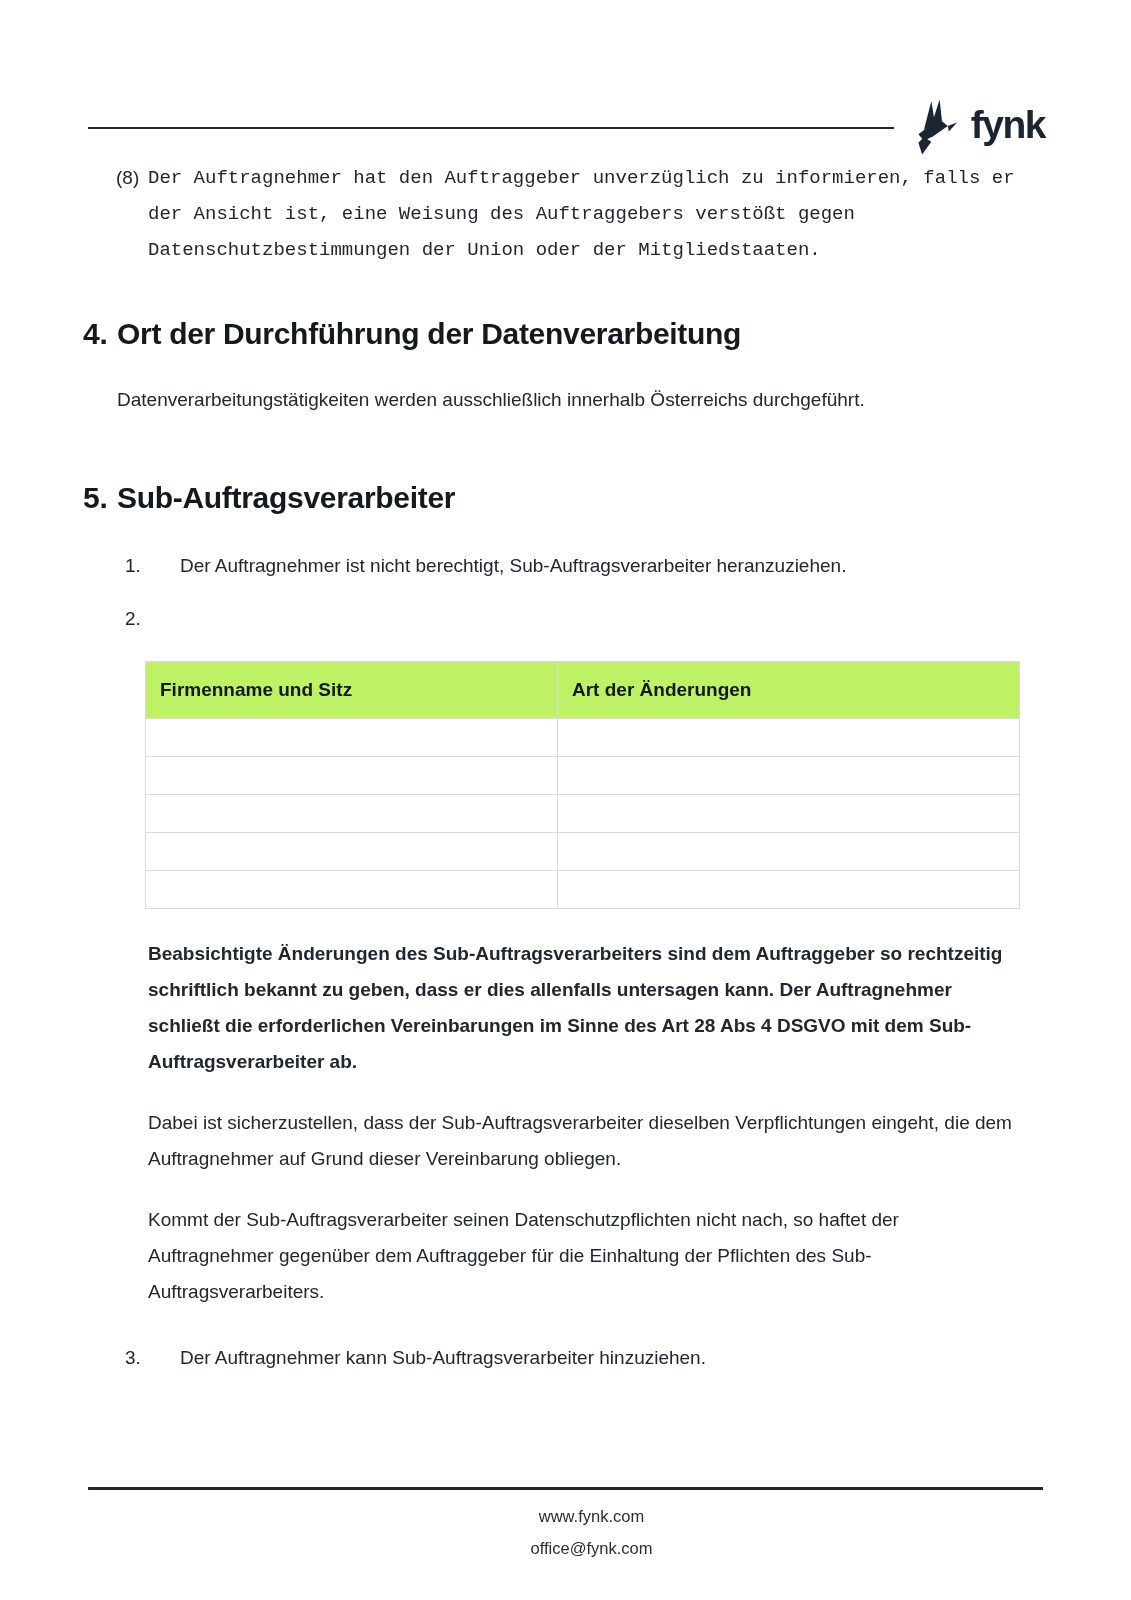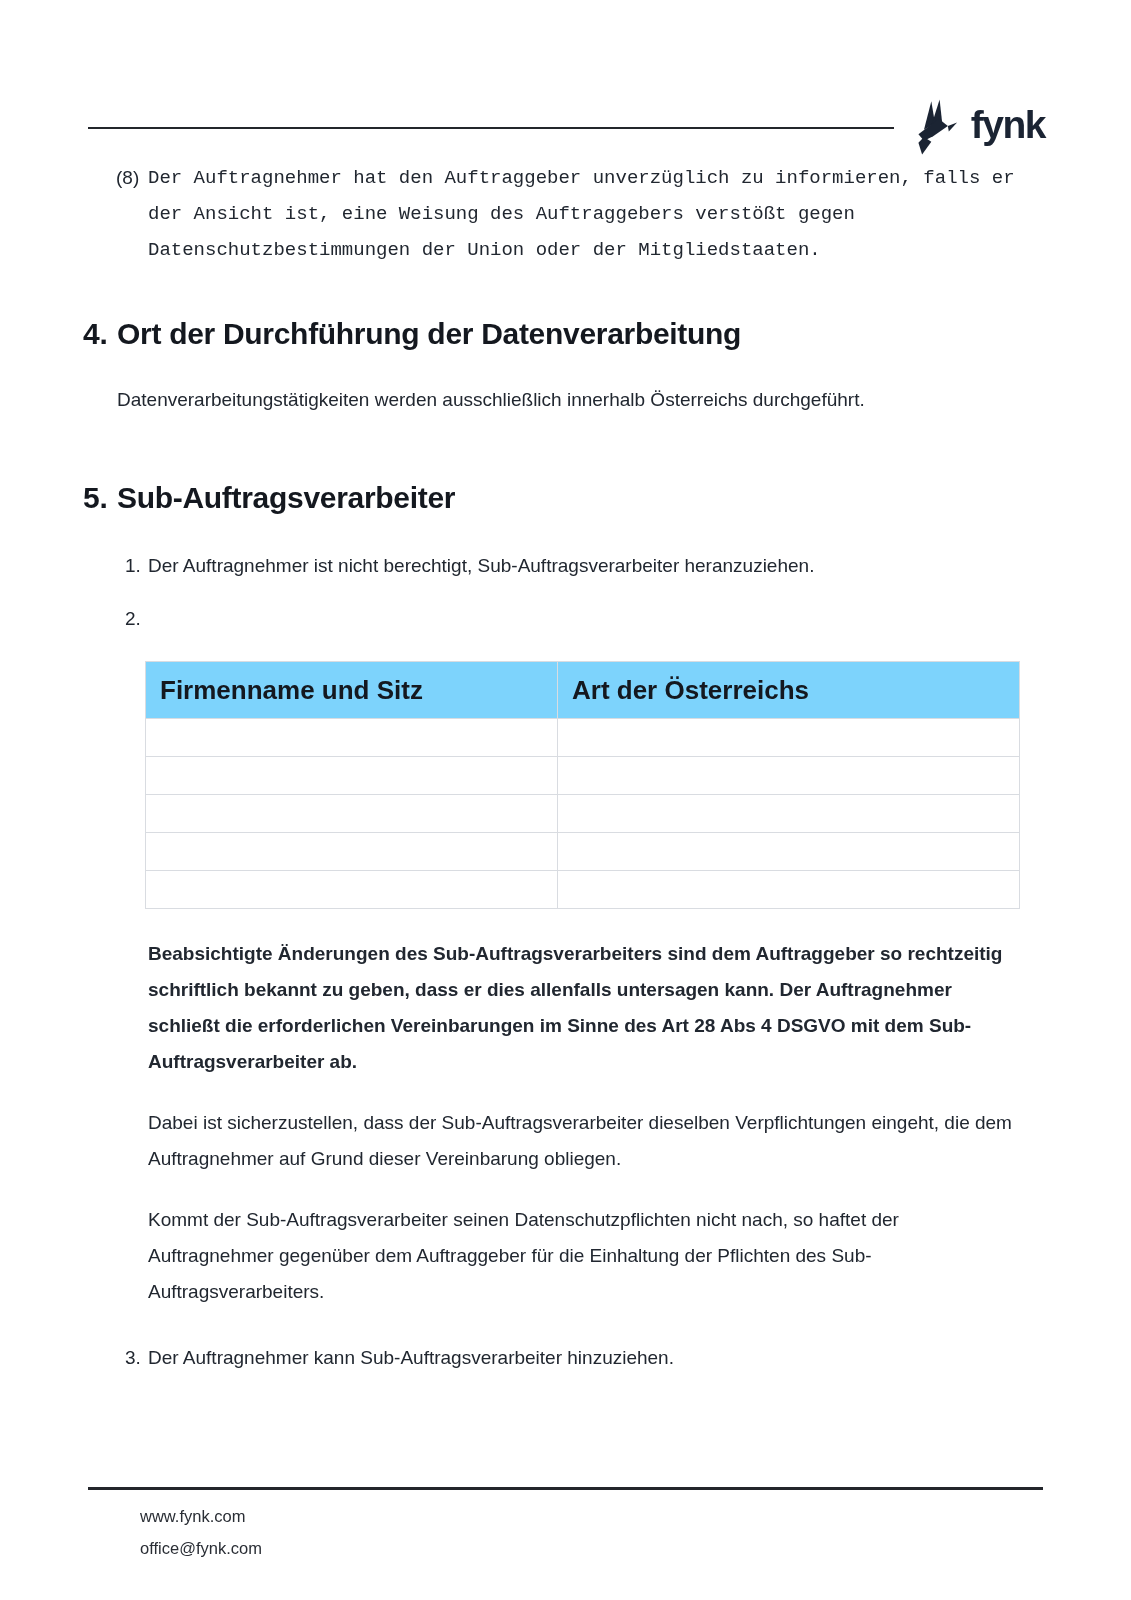--- a/index.html
+++ b/index.html
@@ -72,35 +72,35 @@
     width: 905px;
   }
 
   .ol { margin-top: 32px; }
   .li {
     display: flex;
     margin-left: 125px;
     margin-bottom: 17px;
   }
   .li-marker { flex: 0 0 23px; }
-  .li-text { width: 867px; }
+  .li-text { width: 867px; margin-left: 32px; }
 
   
   table.sub-table {
     border-collapse: collapse;
     margin: 24px 0 0 145px;
     width: 875px;
     table-layout: fixed;
   }
   table.sub-table th, table.sub-table td {
     border: 1px solid #d9dce1;
   }
   table.sub-table th {
-    background: #7dd3fc;
-    font-size: 26px;
+    background: #bef264;
+    font-size: 19px;
     font-weight: 700;
     color: #14181f;
     text-align: left;
     padding: 10px 14px;
     height: 46px;
   }
   table.sub-table th:first-child, table.sub-table td:first-child { width: 412px; }
   table.sub-table td { height: 38px; background: #ffffff; }
 
   .indent-para {
@@ -116,20 +116,21 @@
     left: 88px;
     right: 88px;
     top: 1487px;
   }
   .footer-rule { height: 3px; background: #23262b; }
   .footer-lines {
     margin: 10px 0 0 52px;
     font-size: 16.5px;
     line-height: 32px;
     color: #2a2e35;
+    text-align: center;
   }
   .footer-line { display: block; }
 </style>
 </head>
 <body>
 
 <div class="page">
 
   <div class="header">
     <div class="header-rule"></div>
@@ -175,21 +176,21 @@
       </div>
 
       <div class="li">
         <span class="li-marker">2.</span>
       </div>
 
       <table class="sub-table">
         <thead>
           <tr>
             <th>Firmenname und Sitz</th>
-            <th>Art der Österreichs</th>
+            <th>Art der Änderungen</th>
           </tr>
         </thead>
         <tbody>
             <tr>
               <td></td>
               <td></td>
             </tr>
             <tr>
               <td></td>
               <td></td>

